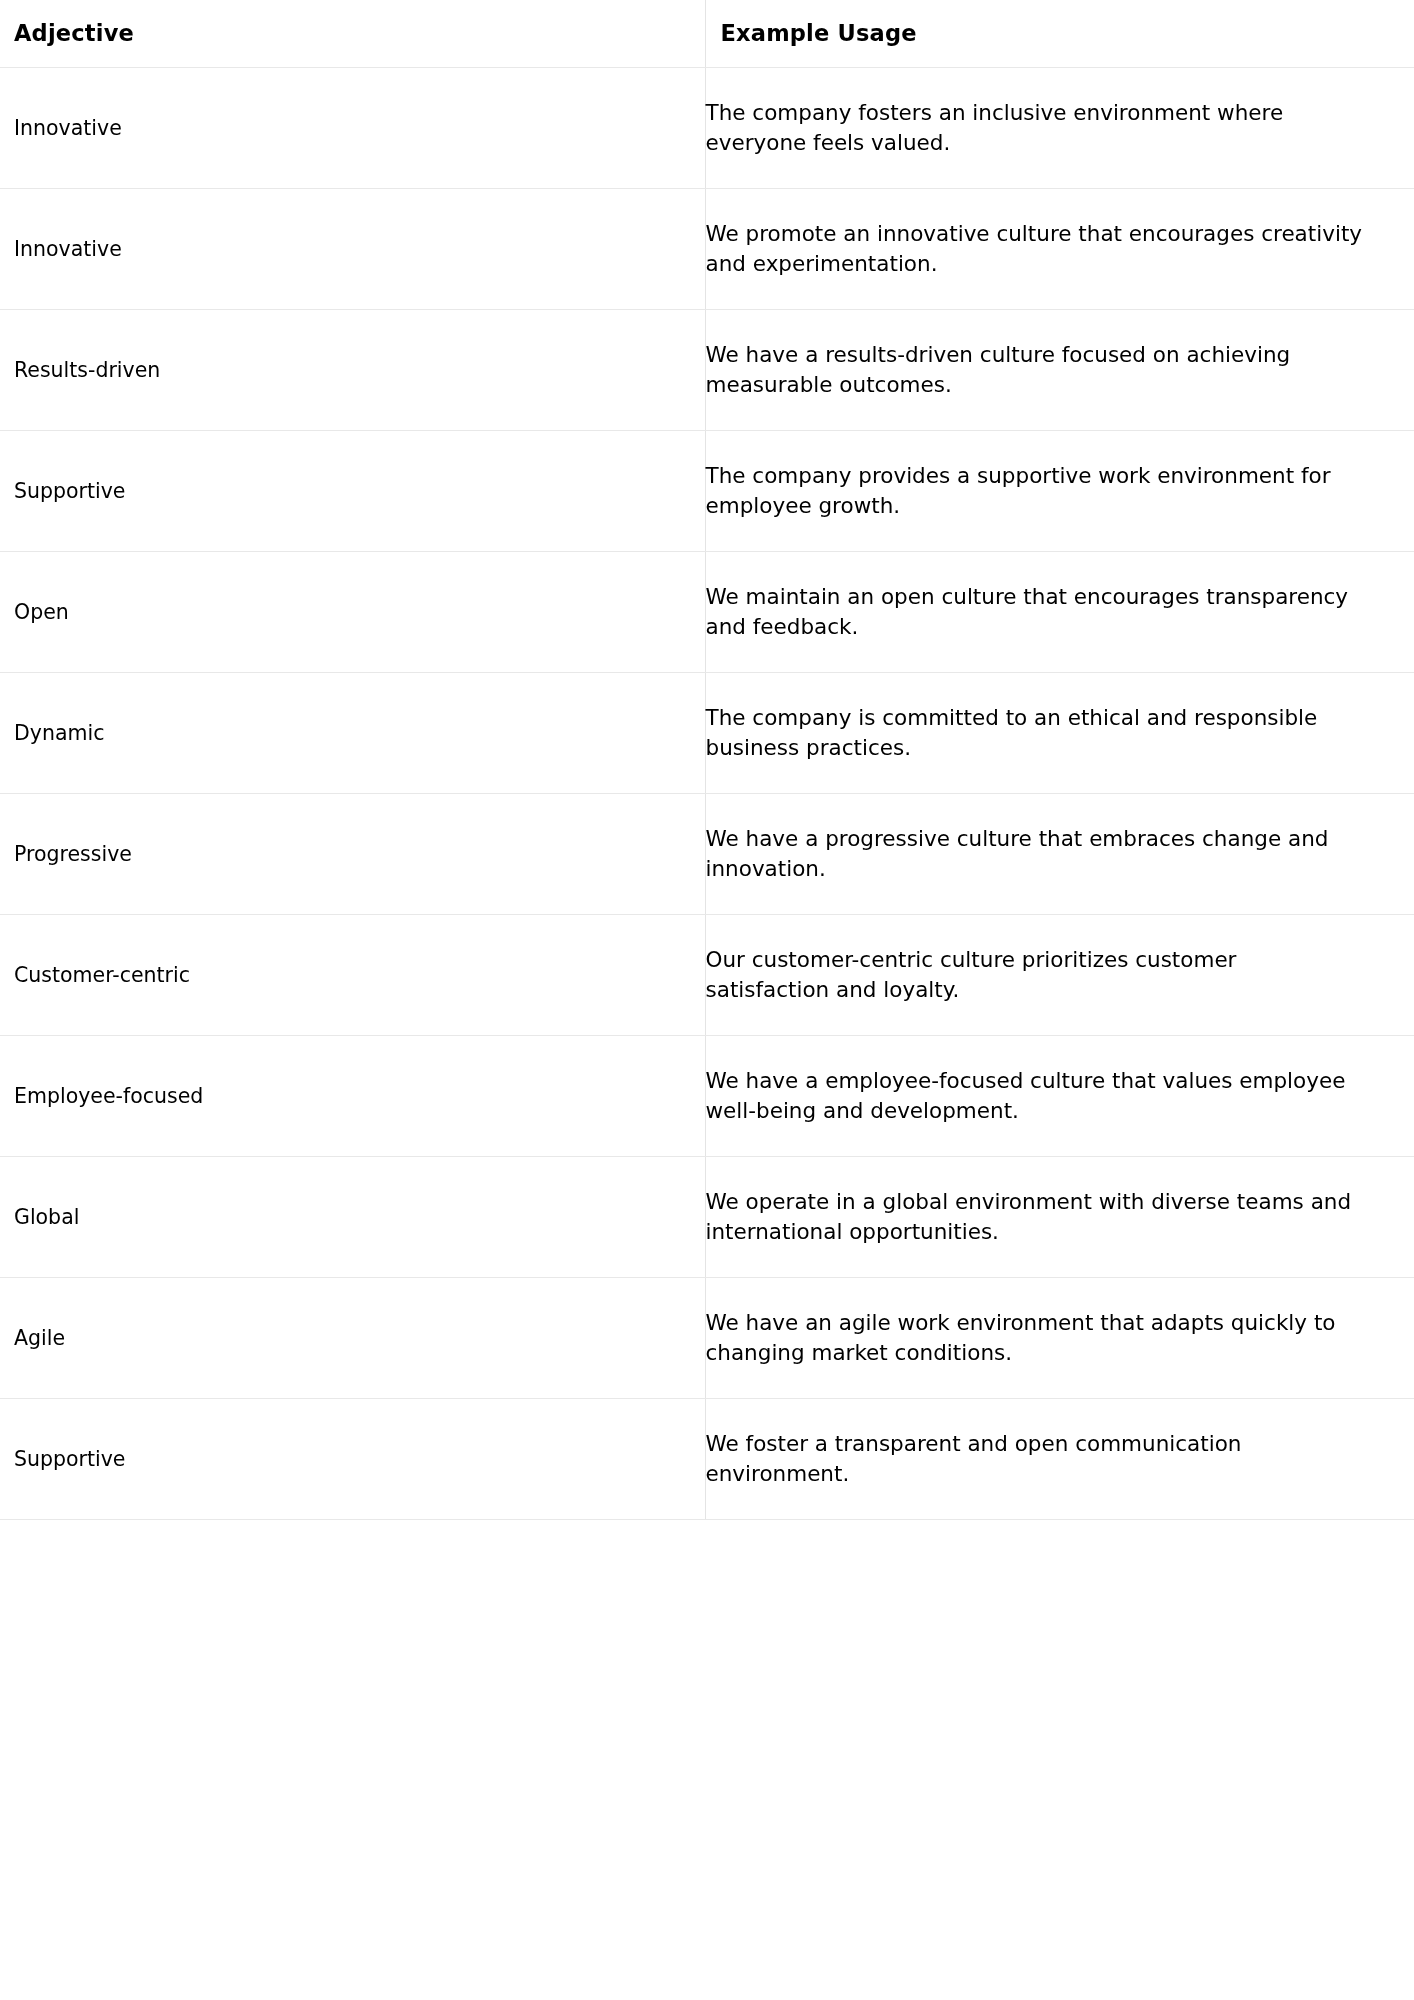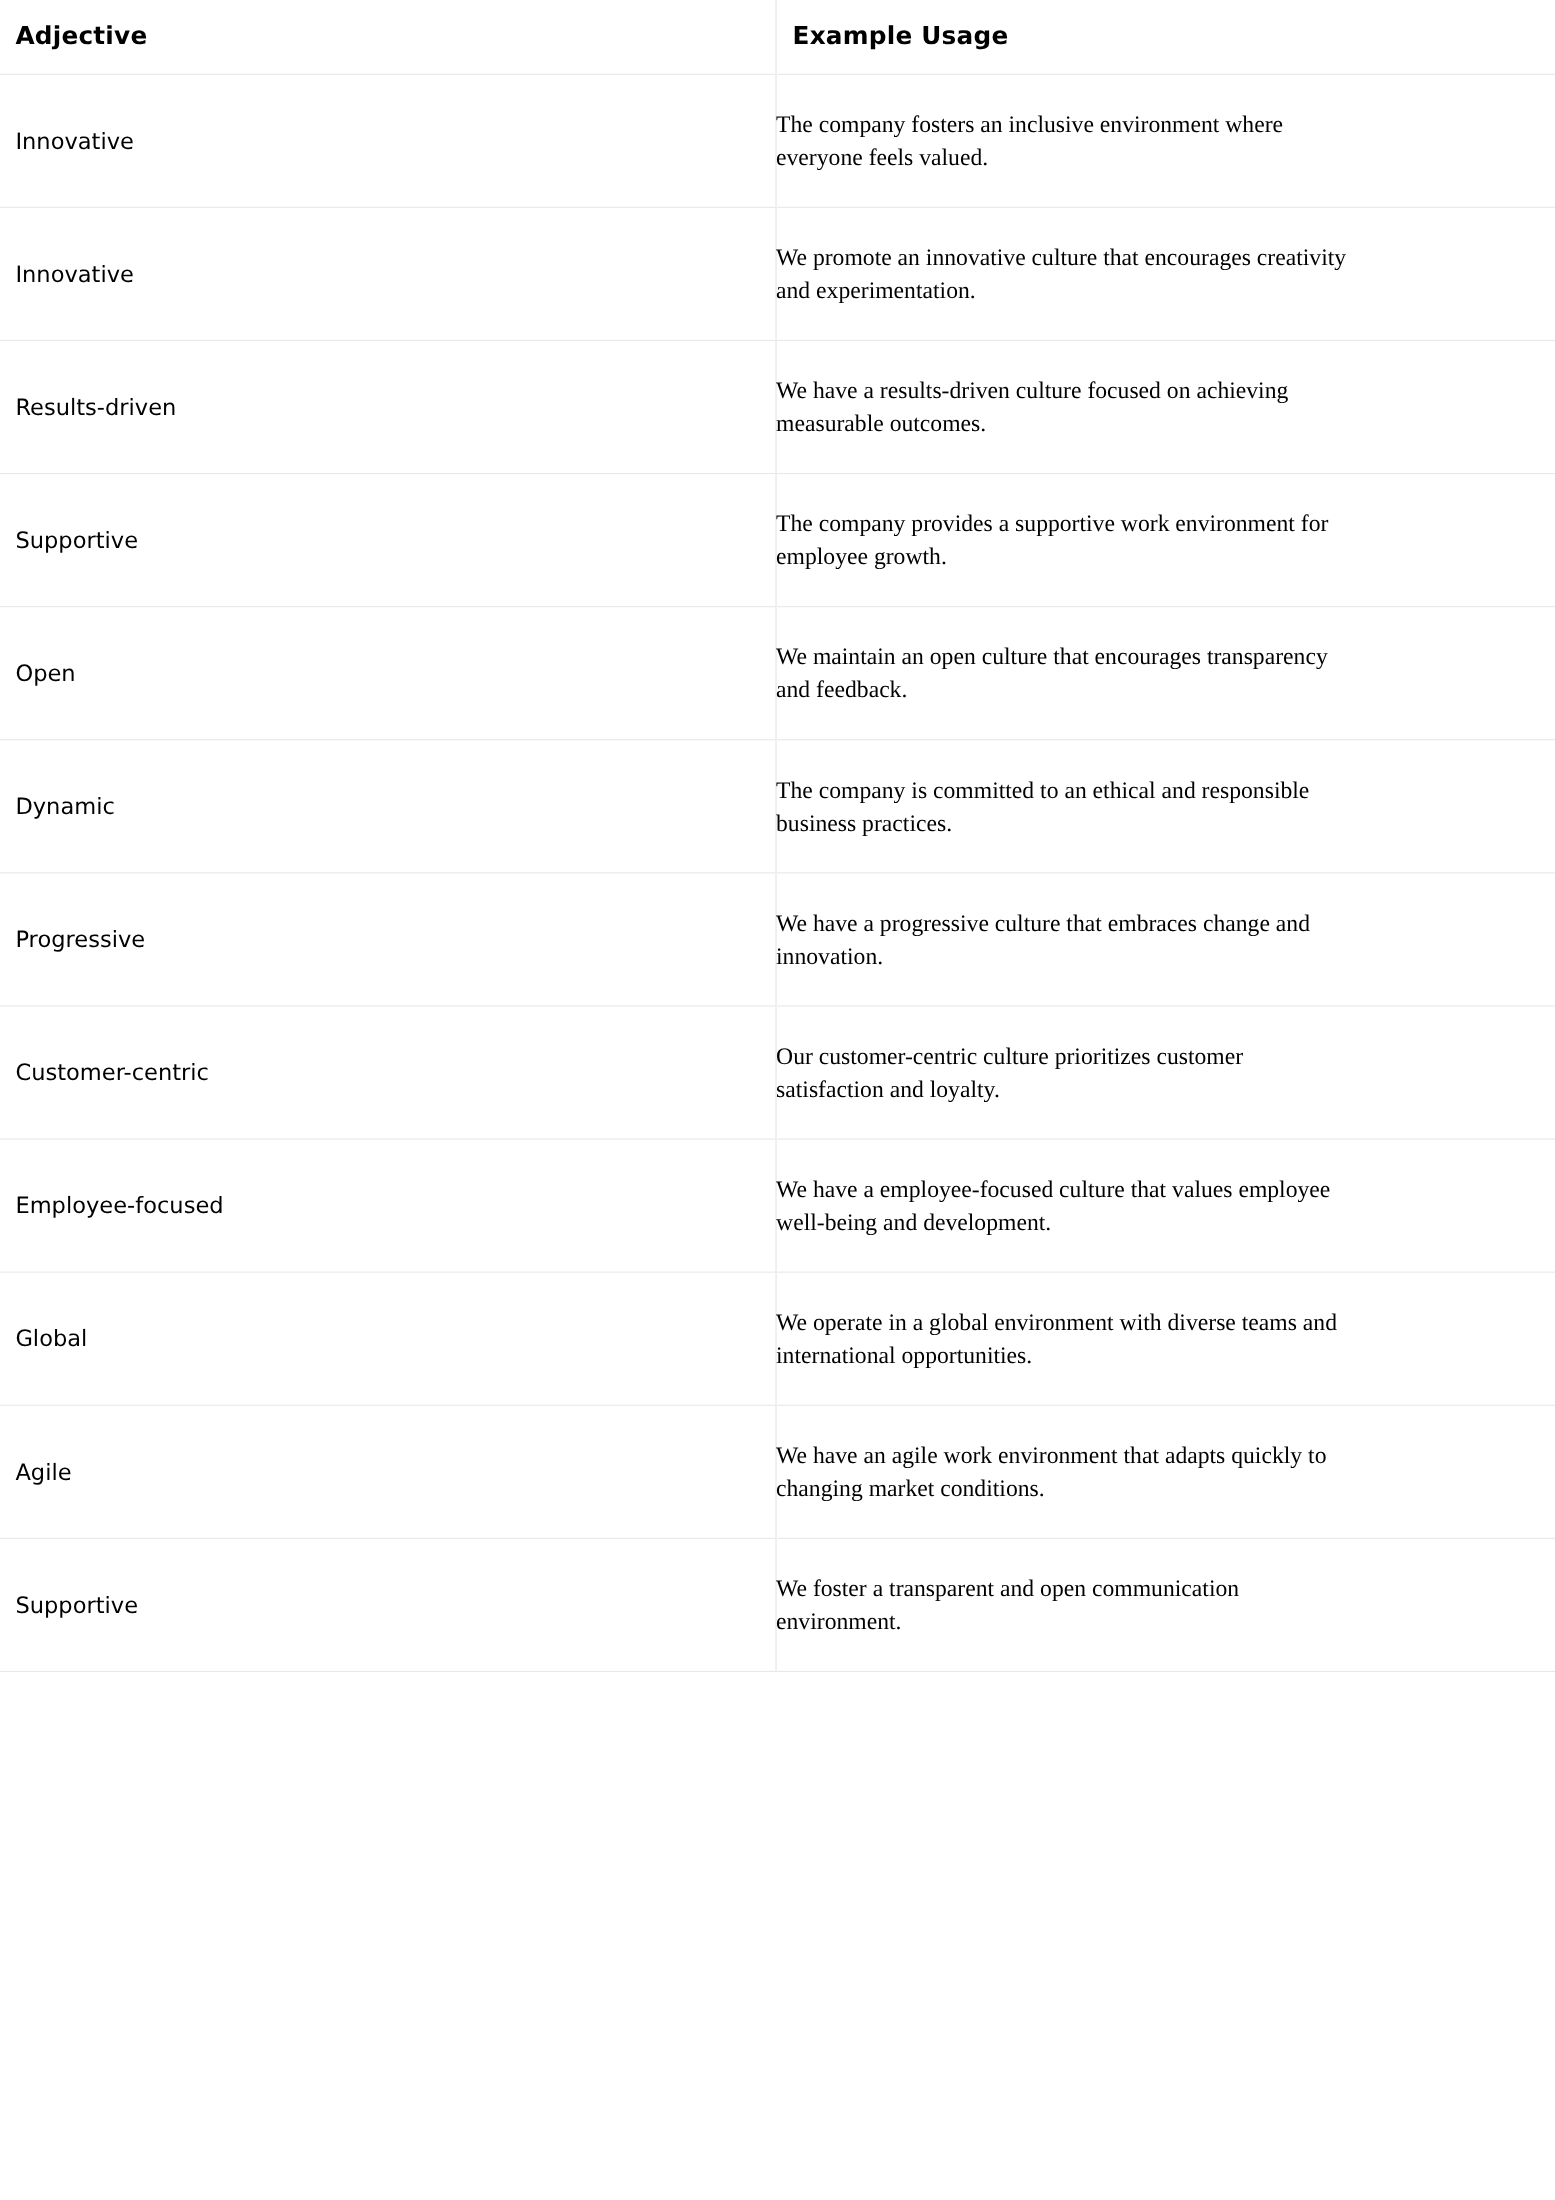--- a/index.html
+++ b/index.html
@@ -63,21 +63,20 @@
     padding-left: 14px;
     font-size: 20.5px;
     line-height: 1.2;
     white-space: nowrap;
   }
   td.usage-cell .cell-inner {
     padding-left: 15px;
     padding-right: 10px;
     font-size: 21.5px;
     line-height: 30px;
-    font-family: Liberation Serif, serif;
   }
   td.usage-cell .usage-line {
     display: block;
     white-space: nowrap;
   }
 </style>
 </head>
 <body>
 
 <div class="table-wrap">

